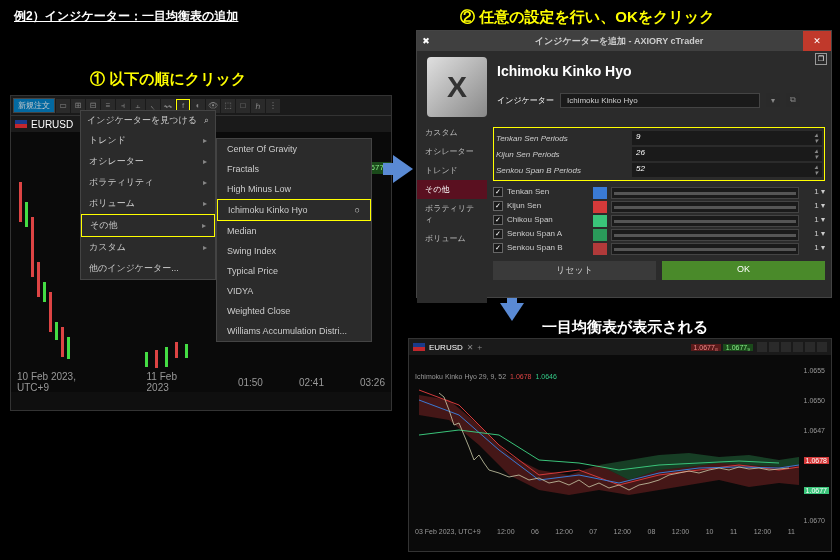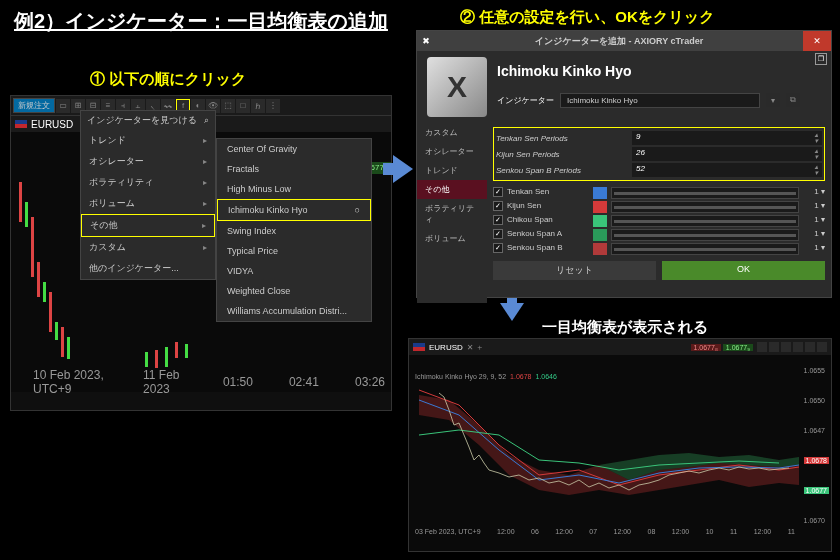--- a/index.html
+++ b/index.html
@@ -1,38 +1,38 @@
 <!DOCTYPE html>
 <html><head>
 <meta charset="utf-8">
 <style>
   * { margin: 0; padding: 0; box-sizing: border-box; }
   body { background: #000; font-family: "Meiryo", sans-serif; color: #fff; width: 840px; height: 560px; overflow: hidden; position: relative; font-size: 10px; }
-  .title-main { position: absolute; top: 8px; left: 14px; font-size: 20px; font-weight: bold; text-decoration: underline; }
+  .title-main { position: absolute; top: 8px; left: 14px; font-size: 12px; font-weight: bold; text-decoration: underline; }
   .title-step2 { position: absolute; top: 8px; left: 460px; font-size: 15px; font-weight: bold; color: #ffff00; }
   .title-step1 { position: absolute; top: 70px; left: 90px; font-size: 15px; font-weight: bold; color: #ffff00; }
   .title-result { position: absolute; top: 318px; left: 542px; font-size: 15px; font-weight: bold; }
 
   
   .panel1 { position: absolute; top: 95px; left: 10px; width: 382px; height: 316px; border: 1px solid #333; background: #0f0f0f; }
   .toolbar1 { display: flex; align-items: center; height: 20px; background: #1a1a1a; border-bottom: 1px solid #333; padding: 0 2px; gap: 1px; }
   .tbtn { width: 14px; height: 14px; background: #2a2a2a; display: flex; align-items: center; justify-content: center; color: #888; font-size: 8px; }
   .tbtn.hl { border: 1px solid #ffff00; }
   .neworder { background: #0369a1; color: #ccc; font-size: 8px; padding: 1px 4px; border: 1px solid #444; }
   .symbol-tab { display: flex; align-items: center; height: 16px; background: #1a1a1a; padding: 0 4px; gap: 4px; }
   .flag { width: 12px; height: 8px; background: linear-gradient(#1a3a8a 50%, #c1272d 50%); }
   .chart-body { position: relative; height: 260px; background: #0a0a0a; }
   .price-line { position: absolute; right: 0; top: 30px; display: flex; gap: 2px; }
   .pbox { padding: 1px 4px; font-size: 8px; }
   .pbox.red { background: #5a1a1a; color: #e88; }
   .pbox.green { background: #1a4a1a; color: #8e8; }
   .candles { position: absolute; left: 4px; top: 40px; width: 180px; height: 200px; }
   .candle { position: absolute; width: 3px; background: #d44; }
   .candle.g { background: #4d4; }
-  .x-axis { position: absolute; bottom: 0; left: 16px; right: 0; height: 20px; display: flex; justify-content: space-between; padding: 0 6px; color: #999; font-size: 12px; align-items: center; gap: 36px; }
+  .x-axis { position: absolute; bottom: 0; left: 0; right: 0; height: 20px; display: flex; justify-content: space-between; padding: 0 6px; color: #999; font-size: 10px; align-items: center; gap: 36px; }
 
   
   .menu1 { position: absolute; top: 110px; left: 80px; width: 136px; background: #2b2b2b; border: 1px solid #444; z-index: 10; }
   .menu-head { display: flex; align-items: center; padding: 3px 6px; background: #2b2b2b; font-size: 9px; color: #ccc; gap: 4px; }
   .menu-head .srch { flex: 1; }
   .mitem { display: flex; justify-content: space-between; align-items: center; padding: 4px 8px; font-size: 9px; color: #ccc; }
   .mitem.hl { border: 1.5px solid #ffff00; }
   .arrow { color: #888; font-size: 8px; }
   .menu2 { position: absolute; top: 138px; left: 216px; width: 156px; background: #2b2b2b; border: 1px solid #444; z-index: 10; }
   .mitem2 { padding: 5px 10px; font-size: 9px; color: #ccc; }
@@ -191,20 +191,21 @@
 </div>
 
 <div class="menu2">
   <div class="mitem2">Center Of Gravity</div>
   <div class="mitem2">Fractals</div>
   <div class="mitem2">High Minus Low</div>
   <div class="mitem2 hl">
       <span>Ichimoku Kinko Hyo</span>
       <span>○</span>
     </div>
+  <div class="mitem2">Median</div>
   <div class="mitem2">Swing Index</div>
   <div class="mitem2">Typical Price</div>
   <div class="mitem2">VIDYA</div>
   <div class="mitem2">Weighted Close</div>
   <div class="mitem2">Williams Accumulation Distri...</div>
 </div>
 
 <div class="big-arrow"></div>
 <div class="down-arrow"></div>
 

